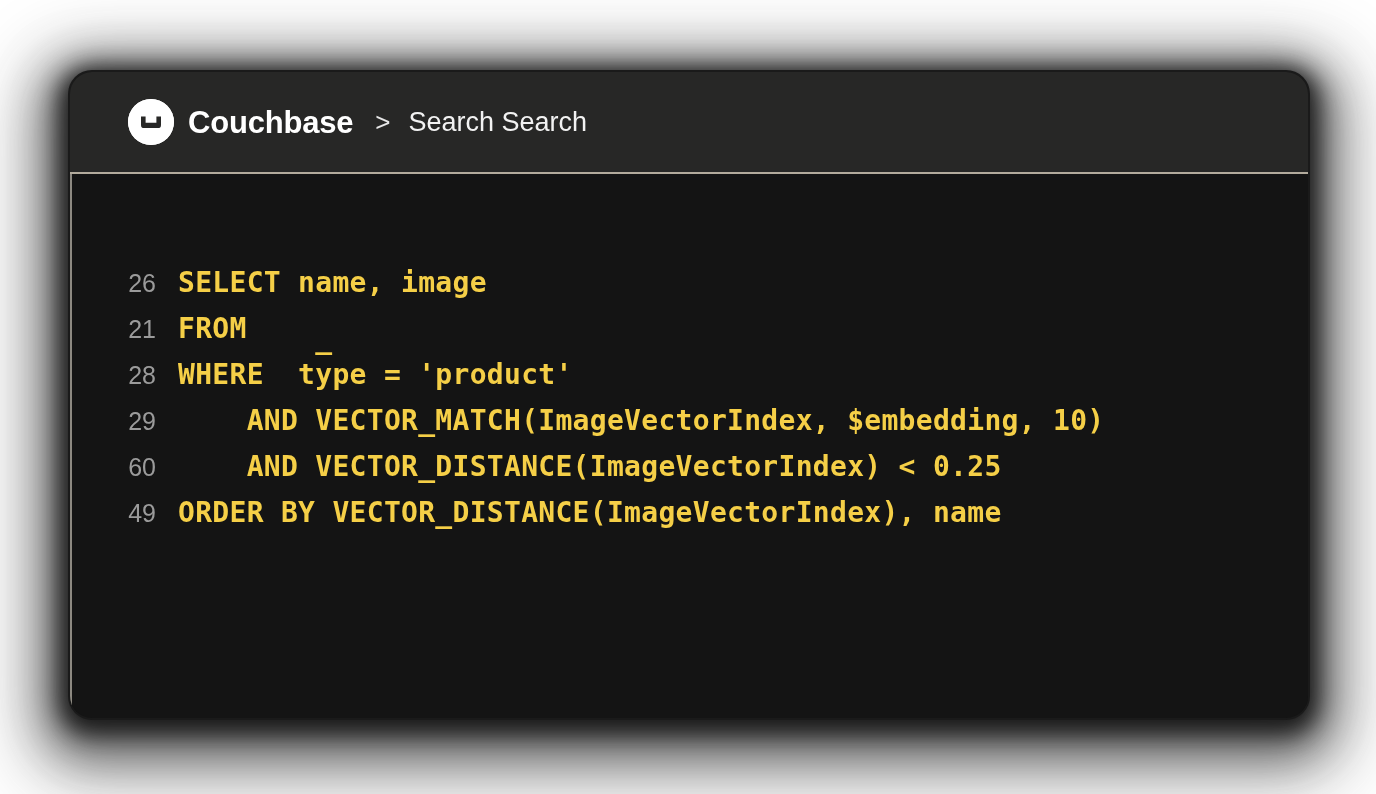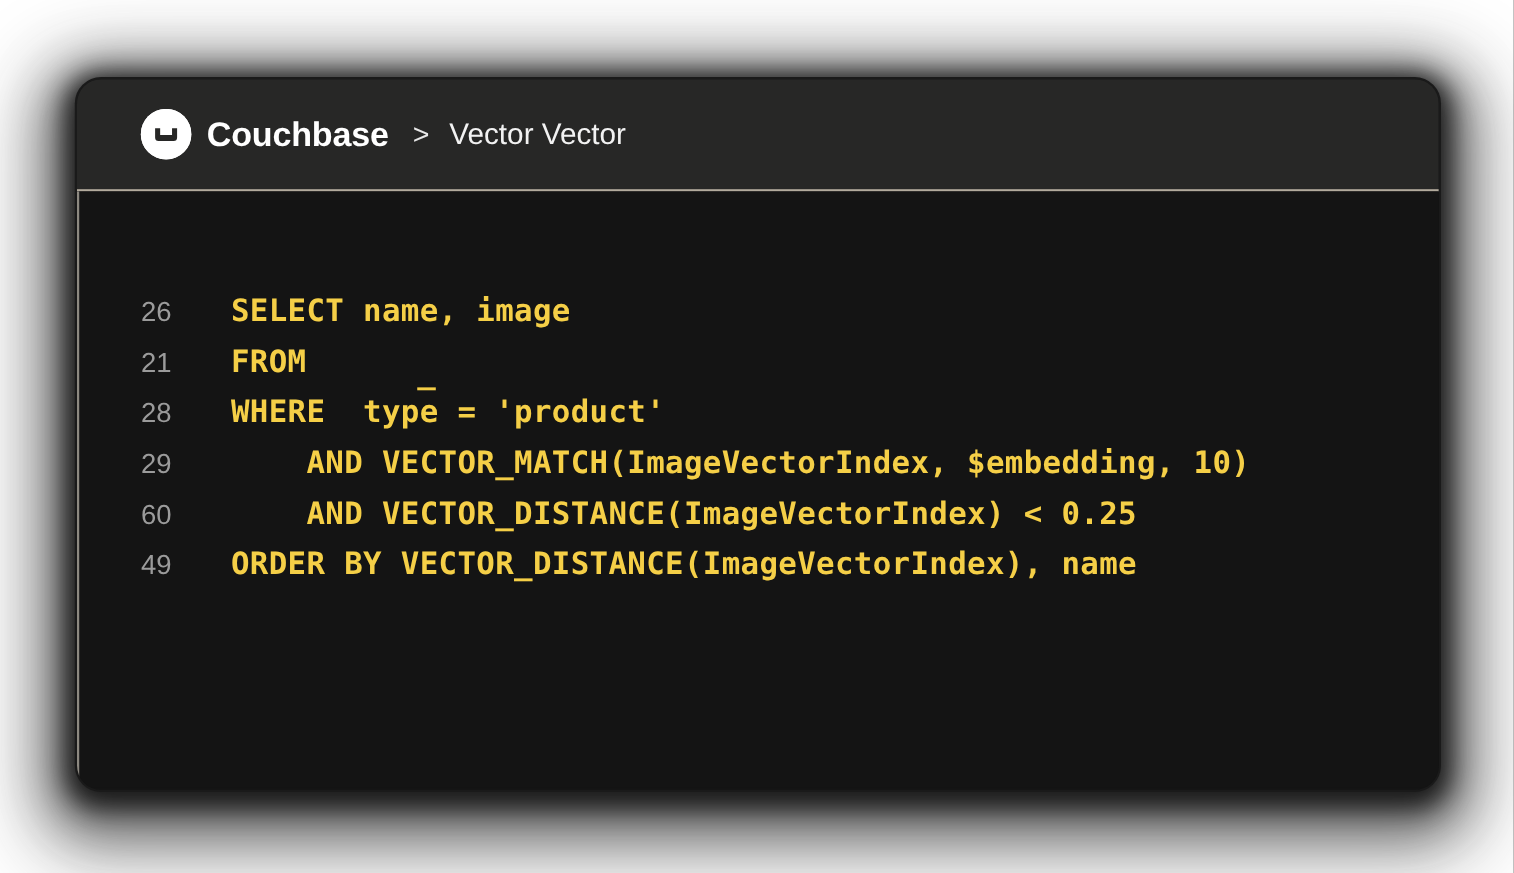--- a/index.html
+++ b/index.html
@@ -115,21 +115,20 @@
     text-align: right;
     padding-right: 22px;
     color: #9b9b9b;
     font-family: "Liberation Sans", sans-serif;
     font-size: 25px;
   }
   .code-text {
     color: #f5cf47;
     font-weight: bold;
     letter-spacing: 0.3px;
-    margin-left: 32px;
   }
   .cursor-line .code-text {
     position: relative;
   }
   .cursor-caret {
     display: inline-block;
     color: #f5cf47;
     font-weight: bold;
     transform: translateY(10px);
   }
@@ -150,21 +149,21 @@
             <path d="M13 17.5 h4.6 v6.2 h10.8 v-6.2 h4.6 v8.4
                      a3.2 3.2 0 0 1 -3.2 3.2 h-13.6
                      a3.2 3.2 0 0 1 -3.2 -3.2 z" fill="#272726"></path>
           </svg>
         </span>
 
         <span class="brand-name">Couchbase</span>
 
         <span class="crumb-sep">&gt;</span>
 
-        <span class="crumb-page">Vector Vector</span>
+        <span class="crumb-page">Search Search</span>
       </div>
     </div>
 
     <div id="codepane">
 
       <div class="code-line">
         <span class="gutter">26</span>
         <span class="code-text">SELECT name, image</span>
       </div>
 

